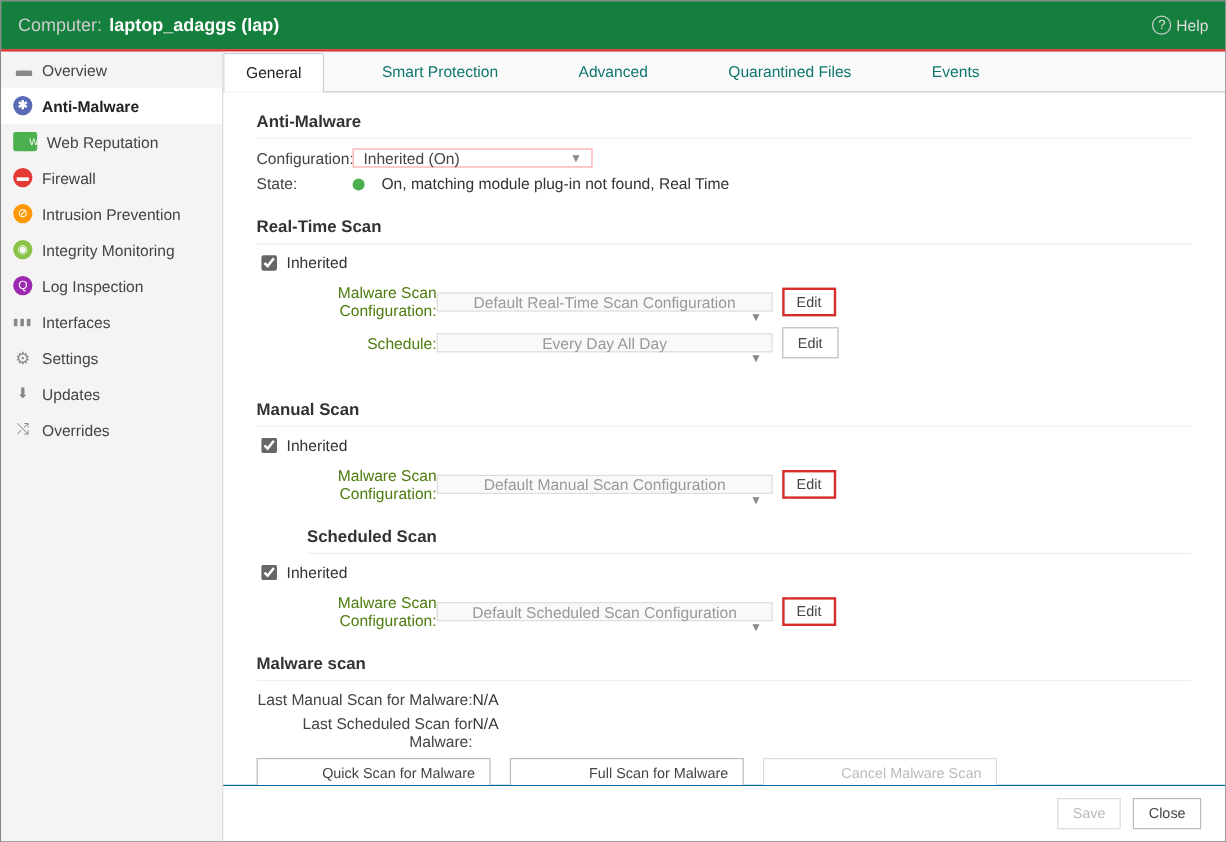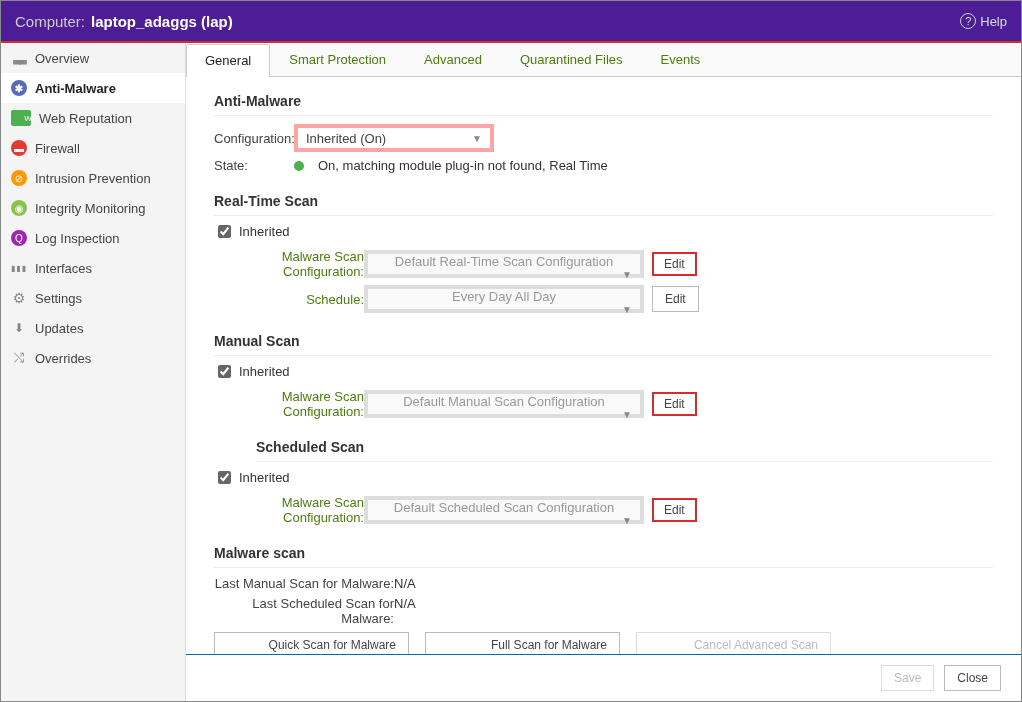--- a/index.html
+++ b/index.html
@@ -1,19 +1,19 @@
 <!DOCTYPE html>
 <html><head>
 <meta charset="utf-8">
 <style>
   * { box-sizing: border-box; margin: 0; padding: 0; }
   body { font-family: Arial, Helvetica, sans-serif; font-size: 13px; color: #333; background: #fff; }
   .container { width: 1022px; height: 702px; border: 1px solid #888; display: flex; flex-direction: column; }
 
-  .header { background: #4c1d95; color: #eee; height: 40px; display: flex; align-items: center; padding: 0 14px; font-size: 15px; justify-content: center; }
+  .header { background: #15803d; color: #eee; height: 40px; display: flex; align-items: center; padding: 0 14px; font-size: 15px; justify-content: center; }
   .header .title-label { color: #ccc; margin-right: 6px; }
   .header .title-name { color: #fff; font-weight: bold; }
   .header .spacer { flex: 1; }
   .header .help { color: #ddd; cursor: pointer; display: flex; align-items: center; gap: 4px; font-size: 13px; }
   .help-icon { display:inline-block; width:16px; height:16px; border:1px solid #ccc; border-radius:50%; text-align:center; line-height:14px; font-size:11px; }
   .redline { height: 2px; background: #d62c2c; }
 
   .body { flex: 1; display: flex; overflow: hidden; }
   .sidebar { width: 185px; background: #f4f4f4; border-right: 1px solid #ddd; }
   .side-item { display: flex; align-items: center; height: 30px; padding: 0 10px; cursor: pointer; font-size: 13px; color: #444; gap: 8px; }
@@ -28,30 +28,30 @@
   .ic-integrity { background:#8bc34a; }
   .ic-log { background:#9c27b0; }
   .ic-interfaces { color:#888; background:none; }
   .ic-interfaces::before { content:"▮▮▮"; font-size:8px; letter-spacing:1px; color:#888; }
   .ic-settings { color:#888; background:none; }
   .ic-settings::before { content:"⚙"; font-size:14px; color:#888; }
   .ic-updates { color:#888; background:none; }
   .ic-updates::before { content:"⬇"; color:#888; font-size:12px; }
   .ic-overrides { color:#888; background:none; }
   .ic-overrides::before { content:"⤭"; color:#888; font-size:13px; }
-  .tabs { display: flex; border-bottom: 1px solid #ccc; background: #fafafa; height: 34px; }
-  .tab { padding: 0 18px; line-height: 32px; font-size: 13px; color: #4d7c0f; cursor: pointer; border: 1px solid transparent; border-bottom: none; }
+  .tabs { display: flex; border-bottom: 1px solid #ccc; background: #fafafa; height: 34px; gap: 29px; }
+  .tab { padding: 0 18px; line-height: 32px; font-size: 13px; color: #0f766e; cursor: pointer; border: 1px solid transparent; border-bottom: none; }
   .tab.active { background: #fff; color: #222; border-color: #ccc; border-radius: 2px 2px 0 0; position: relative; top: 1px; }
 
   .content { flex: 1; padding: 10px 28px 10px 28px; overflow-y: auto; position: relative; }
   .section-title { font-size: 14px; font-weight: bold; color: #333; padding: 6px 0 6px 0; border-bottom: 1px solid #eee; margin-bottom: 8px; }
   .row { display: flex; align-items: center; margin: 6px 0; }
   .label { width: 150px; color: #4d7c0f; text-align: right; }
   .label-short { width: 80px; color: #444; }
-  .select { display: inline-flex; align-items: center; height: 28px; border: 4px solid #fca5a5; background: #fff; padding: 0 8px; min-width: 200px; cursor: pointer; font-size: 13px; color: #444; position: relative; }
+  .select { display: inline-flex; align-items: center; height: 16px; border: 1px solid #fca5a5; background: #fff; padding: 0 8px; min-width: 200px; cursor: pointer; font-size: 13px; color: #444; position: relative; }
   .select.disabled { background: #f9f9f9; color: #999; border-color: #ddd; cursor: default; }
   .select .caret { margin-left: auto; color: #888; font-size: 10px; }
   .select.wide { min-width: 280px; flex-direction: column; }
   .status-dot { display:inline-block; width:10px; height:10px; border-radius:50%; background:#4caf50; margin-right:14px; vertical-align:middle; }
 
   .checkbox-row { display:flex; align-items:center; margin: 4px 0 10px 4px; gap:8px; }
   .checkbox-row input { accent-color: #666; }
   .btn { border:1px solid #bbb; background:#fff; padding: 5px 12px; cursor:pointer; font-size:12px; color:#444; }
   .btn.disabled { color:#bbb; border-color:#ddd; cursor:default; background:#fff; }
   .btn.wide { width:195px; text-align:right; }
@@ -165,21 +165,21 @@
         </div>
         <div class="row">
           <span class="label">Schedule:</span>
           <div class="select wide disabled">
             <span>Every Day All Day</span>
             <span class="caret">▼</span>
           </div>
           <button class="btn" style="margin-left:8px;">Edit</button>
         </div>
 
-        <div class="section-title" style="margin-top:14px;">Manual Scan</div>
+        <div class="section-title" style="margin-top:28px;">Manual Scan</div>
         <div class="checkbox-row">
           <input type="checkbox" checked="" style="">
           <span>Inherited</span>
         </div>
         <div class="row">
           <span class="label">Malware Scan Configuration:</span>
           <div class="select wide disabled">
             <span>Default Manual Scan Configuration</span>
             <span class="caret">▼</span>
           </div>
@@ -205,21 +205,21 @@
           <span class="detail-label">Last Manual Scan for Malware:</span>
           <span>N/A</span>
         </div>
         <div class="detail-row">
           <span class="detail-label">Last Scheduled Scan for Malware:</span>
           <span>N/A</span>
         </div>
         <div class="action-row">
           <button class="btn wide">Quick Scan for Malware</button>
           <button class="btn wide">Full Scan for Malware</button>
-          <button class="btn wide disabled">Cancel Advanced Scan</button>
+          <button class="btn wide disabled">Cancel Malware Scan</button>
         </div>
 
       </div>
 
       <div class="footer-bar">
         <button class="btn disabled">Save</button>
         <button class="btn">Close</button>
       </div>
     </div>
   </div>

